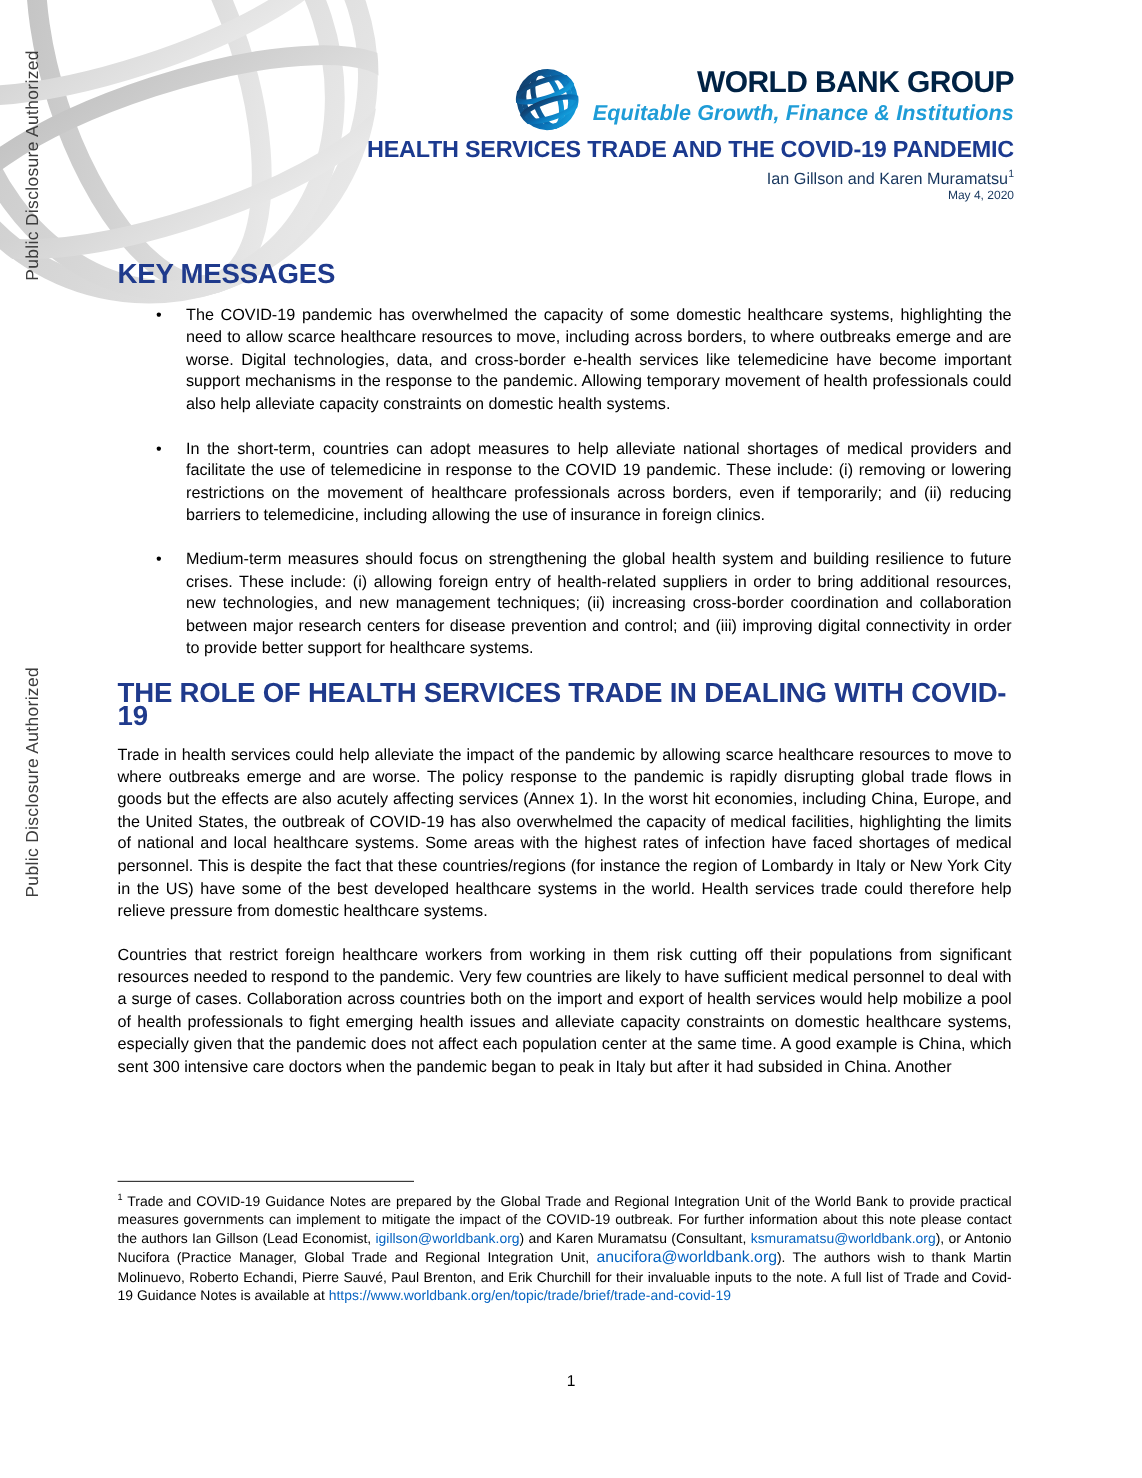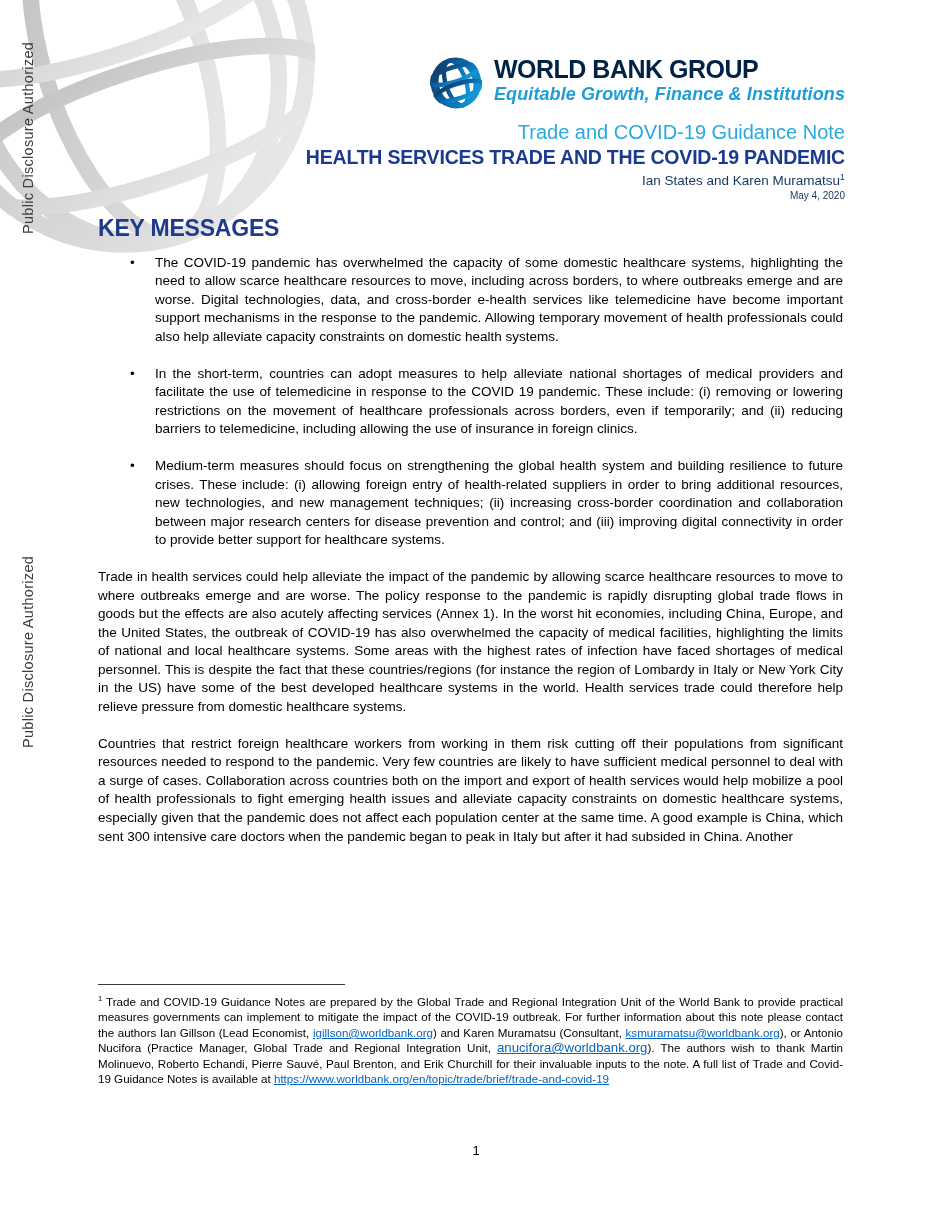--- a/index.html
+++ b/index.html
@@ -16,20 +16,21 @@
   }
   .disclosure.first  { top:234px; }
   .disclosure.second { top:748px; }
   
   .header { position:absolute; top:54px; right:107px; text-align:right; }
   .logo-row { display:flex; justify-content:flex-end; align-items:flex-start; gap:9px; }
   .logo-textcol { text-align:left; padding-top:2px; }
   .logo-title {
     font-size:25px; font-weight:bold; letter-spacing:-0.5px; line-height:1.05;
     color:var(--logo-navy, #002244);
+    text-align:right;
   }
   .logo-tagline {
     font-size:18px; font-weight:bold; letter-spacing:0.1px; margin-top:2px;
     color:var(--tagline-blue, #1e9cd7);
     font-style:italic;
   }
   .series-title { font-size:20px; margin-top:9px; color:var(--series-blue, #29a9e1); }
   .doc-title   { font-size:19.5px; font-weight:bold; letter-spacing:-0.2px; margin-top:2px;
                  color:var(--title-navy, #1b3a8f); }
   .byline { font-size:13.5px; margin-top:4px; color:var(--byline-navy, #17365d); }
@@ -49,21 +50,21 @@
   ul.bullets li { position:relative; margin-bottom:18px; }
   ul.bullets li .bullet-dot { position:absolute; left:-25px; top:0; }
   .para { margin:0 0 18px 0; }
   .para .lead { font-weight:normal; }
   
   .footnote {
     position:absolute; top:984px; left:98px; width:745px; background:#fff;
     font-size:11.6px; line-height:15.4px; text-align:justify; color:#000;
   }
   .fn-rule { width:247px; border-top:1.5px solid #3a3a3a; margin:0 0 9px 0; }
-  .footnote a { color:var(--link-blue, #0563c1); text-decoration:underline; cursor:pointer; }
+  .footnote a { color:var(--link-blue, #0563c1); cursor:pointer; }
   .fn-link-large { font-size:13.2px; }
   
   .page-number {
     position:absolute; top:1143px; left:0; width:952px; text-align:center;
     font-size:13px; background:#fff;
   }
 </style>
 </head>
 <body>
 
@@ -114,23 +115,22 @@
             <ellipse cx="200" cy="140" rx="170" ry="50"></ellipse>
             <ellipse cx="200" cy="258" rx="170" ry="50"></ellipse>
           </g>
         </g>
       </svg>
       <div class="logo-textcol">
         <div class="logo-title">WORLD BANK GROUP</div>
         <div class="logo-tagline">Equitable Growth, Finance &amp; Institutions</div>
       </div>
     </div>
-    <div class="series-title">Trade and COVID-19 Guidance Note</div>
     <div class="doc-title">HEALTH SERVICES TRADE AND THE COVID-19 PANDEMIC</div>
-    <div class="byline"><span>Ian States and Karen Muramatsu</span><sup>1</sup></div>
+    <div class="byline"><span>Ian Gillson and Karen Muramatsu</span><sup>1</sup></div>
     <div class="dateline">May 4, 2020</div>
   </div>
 
   <div class="content">
     <div class="section-heading">KEY MESSAGES</div>
 
     <ul class="bullets">
       <li>
         <span class="bullet-dot">•</span>
         <span>The COVID-19 pandemic has overwhelmed the capacity of some domestic healthcare systems, highlighting the need to allow scarce healthcare resources to move, including across borders, to where outbreaks emerge and are worse. Digital technologies, data, and cross-border e-health services like telemedicine have become important support mechanisms in the response to the pandemic. Allowing temporary movement of health professionals could also help alleviate capacity constraints on domestic health systems.</span>
@@ -138,20 +138,21 @@
       <li>
         <span class="bullet-dot">•</span>
         <span>In the short-term, countries can adopt measures to help alleviate national shortages of medical providers and facilitate the use of telemedicine in response to the COVID 19 pandemic. These include: (i) removing or lowering restrictions on the movement of healthcare professionals across borders, even if temporarily; and (ii) reducing barriers to telemedicine, including allowing the use of insurance in foreign clinics.</span>
       </li>
       <li>
         <span class="bullet-dot">•</span>
         <span>Medium-term measures should focus on strengthening the global health system and building resilience to future crises. These include: (i) allowing foreign entry of health-related suppliers in order to bring additional resources, new technologies, and new management techniques; (ii) increasing cross-border coordination and collaboration between major research centers for disease prevention and control; and (iii) improving digital connectivity in order to provide better support for healthcare systems.</span>
       </li>
     </ul>
 
+    <div class="section-heading role">THE ROLE OF HEALTH SERVICES TRADE IN DEALING WITH COVID-19</div>
 
     <p class="para"><span class="lead">Trade in health services could help alleviate the impact of the pandemic by allowing scarce healthcare resources to move to where outbreaks emerge and are worse.</span><span> The policy response to the pandemic is rapidly disrupting global trade flows in goods but the effects are also acutely affecting services (Annex 1). In the worst hit economies, including China, Europe, and the United States, the outbreak of COVID-19 has also overwhelmed the capacity of medical facilities, highlighting the limits of national and local healthcare systems. Some areas with the highest rates of infection have faced shortages of medical personnel. This is despite the fact that these countries/regions (for instance the region of Lombardy in Italy or New York City in the US) have some of the best developed healthcare systems in the world. Health services trade could therefore help relieve pressure from domestic healthcare systems.</span></p>
 
     <p class="para"><span class="lead">Countries that restrict foreign healthcare workers from working in them risk cutting off their populations from significant resources needed to respond to the pandemic.</span><span> Very few countries are likely to have sufficient medical personnel to deal with a surge of cases. Collaboration across countries both on the import and export of health services would help mobilize a pool of health professionals to fight emerging health issues and alleviate capacity constraints on domestic healthcare systems, especially given that the pandemic does not affect each population center at the same time. A good example is China, which sent 300 intensive care doctors when the pandemic began to peak in Italy but after it had subsided in China. Another</span></p>
   </div>
 
   <div class="footnote">
     <div class="fn-rule"></div>
     <sup>1</sup><span><span> Trade and COVID-19 Guidance Notes are prepared by the Global Trade and Regional Integration Unit of the World Bank to provide practical measures governments can implement to mitigate the impact of the COVID-19 outbreak. For further information about this note please contact the authors Ian Gillson (Lead Economist, </span><a>igillson@worldbank.org</a><span>) and Karen Muramatsu (Consultant, </span><a>ksmuramatsu@worldbank.org</a><span>), or Antonio Nucifora (Practice Manager, Global Trade and Regional Integration Unit, </span><a class="fn-link-large">anucifora@worldbank.org</a><span>). The authors wish to thank Martin Molinuevo, Roberto Echandi, Pierre Sauvé, Paul Brenton, and Erik Churchill for their invaluable inputs to the note. A full list of Trade and Covid-19 Guidance Notes is available at </span><a>https://www.worldbank.org/en/topic/trade/brief/trade-and-covid-19</a></span>
   </div>

